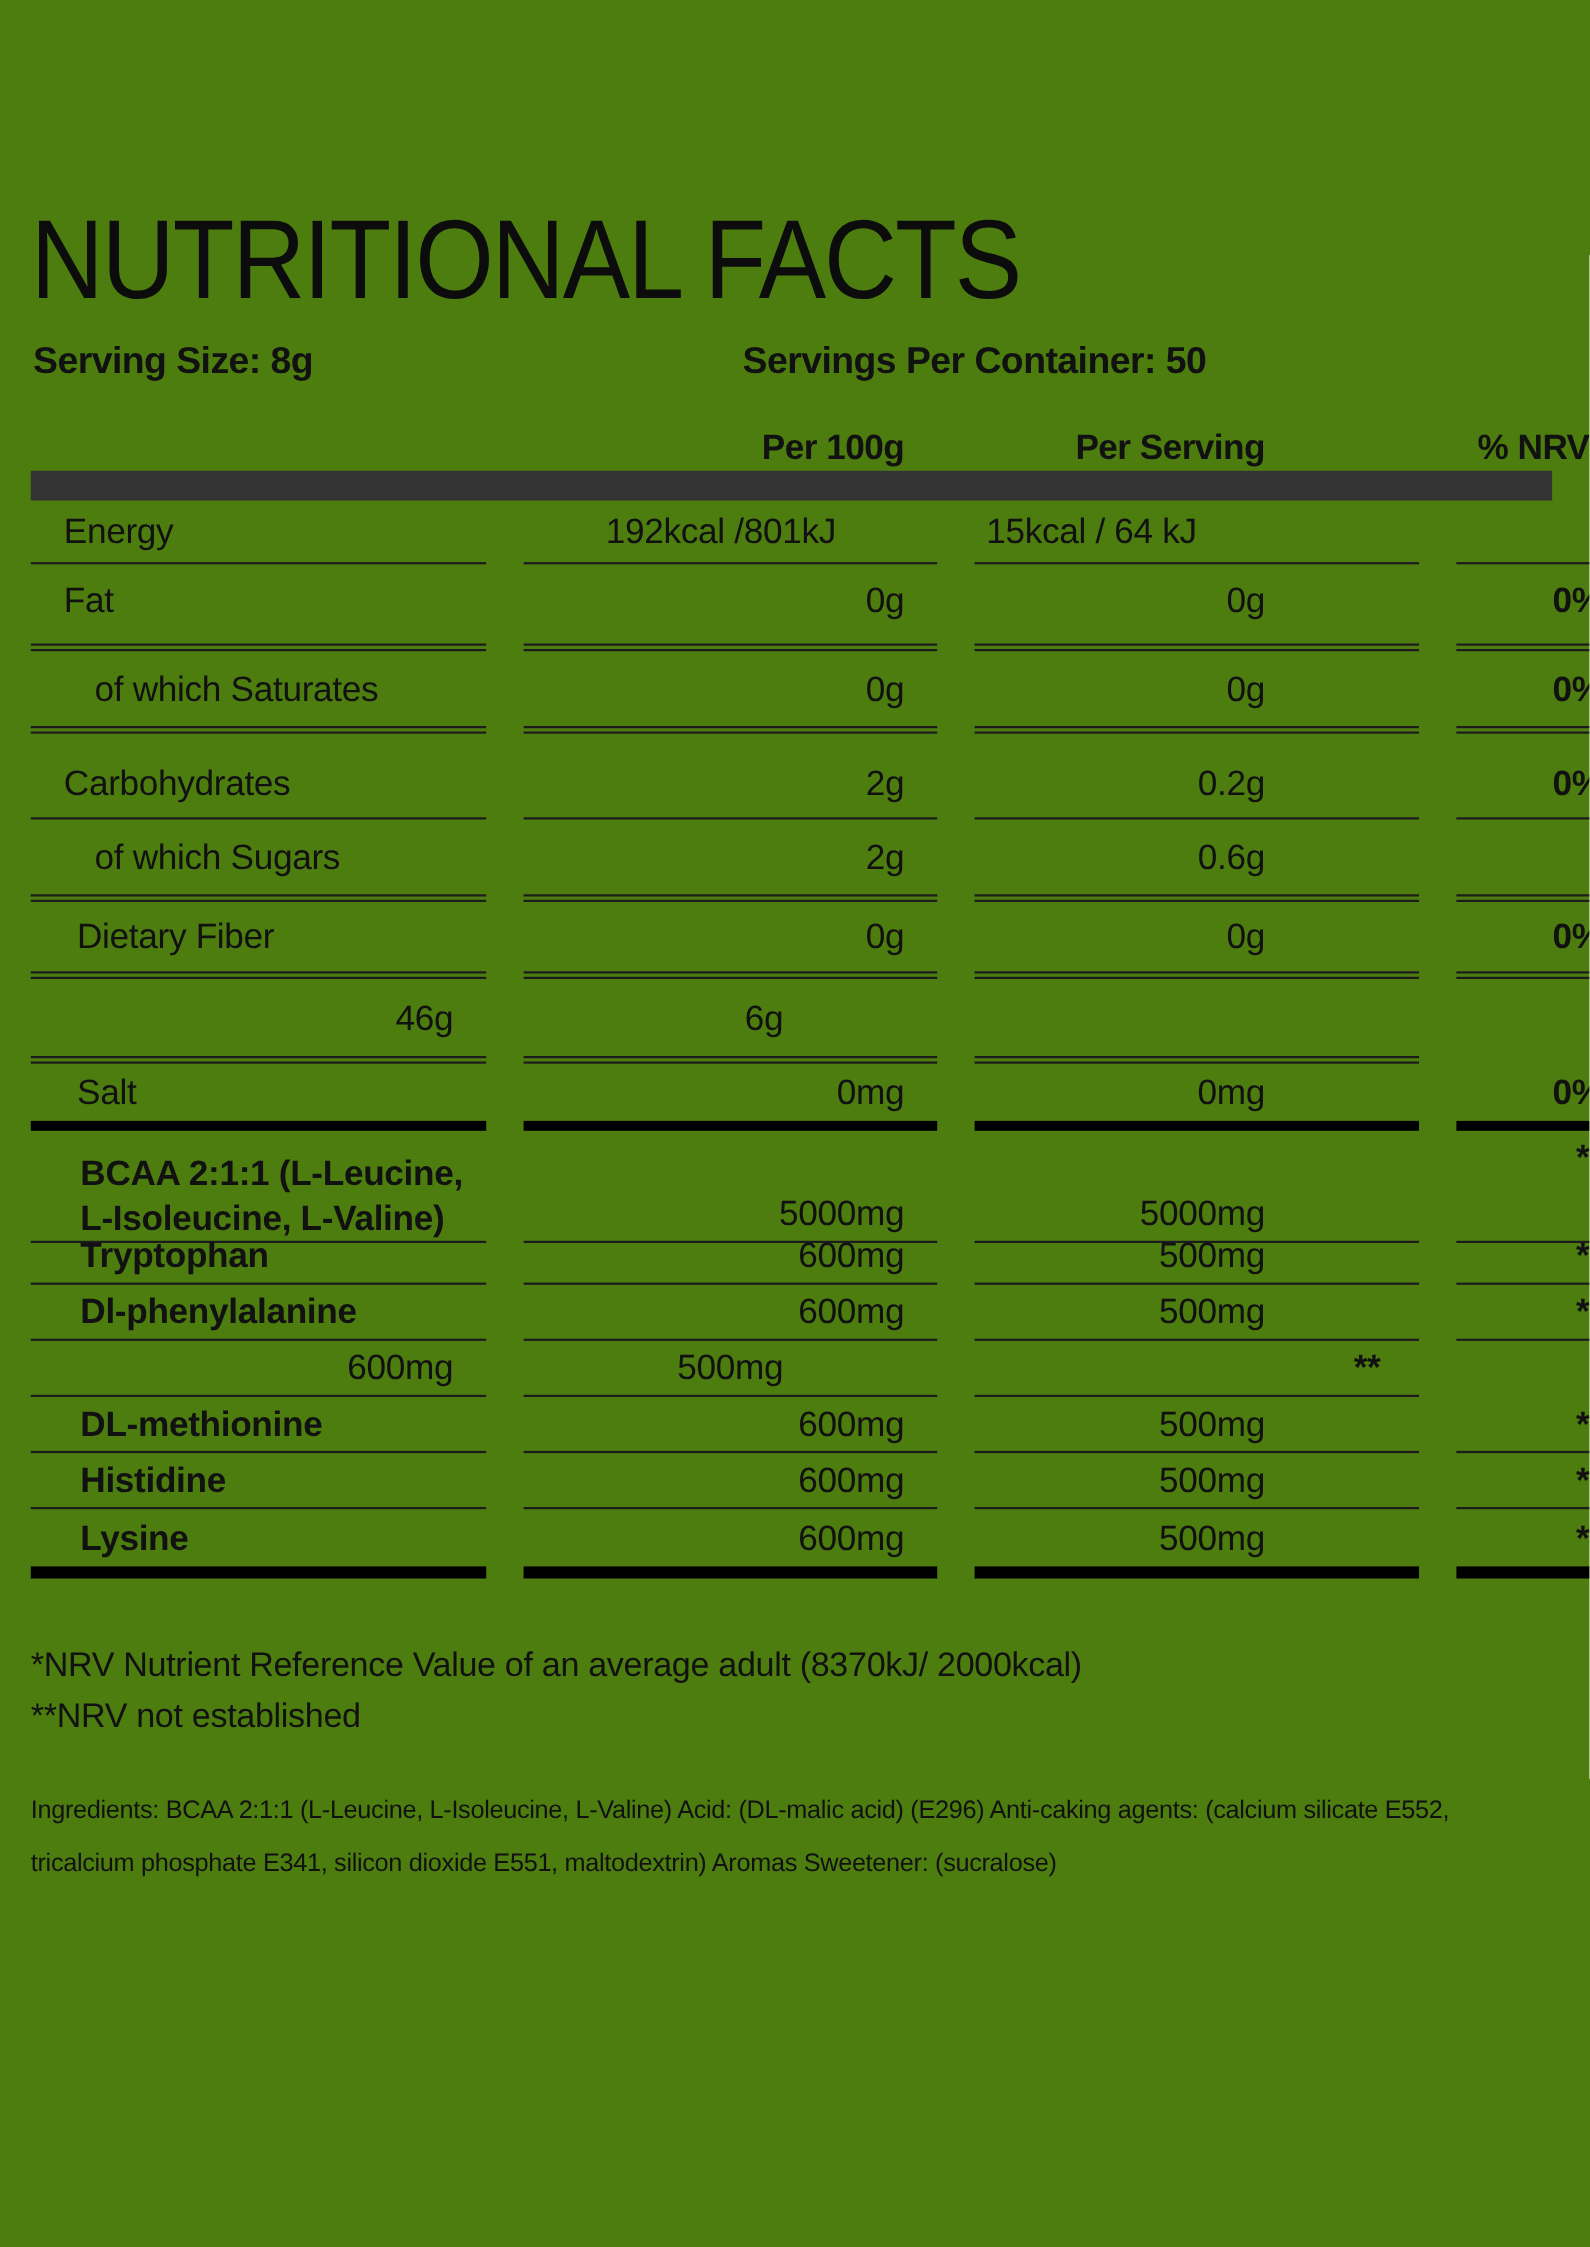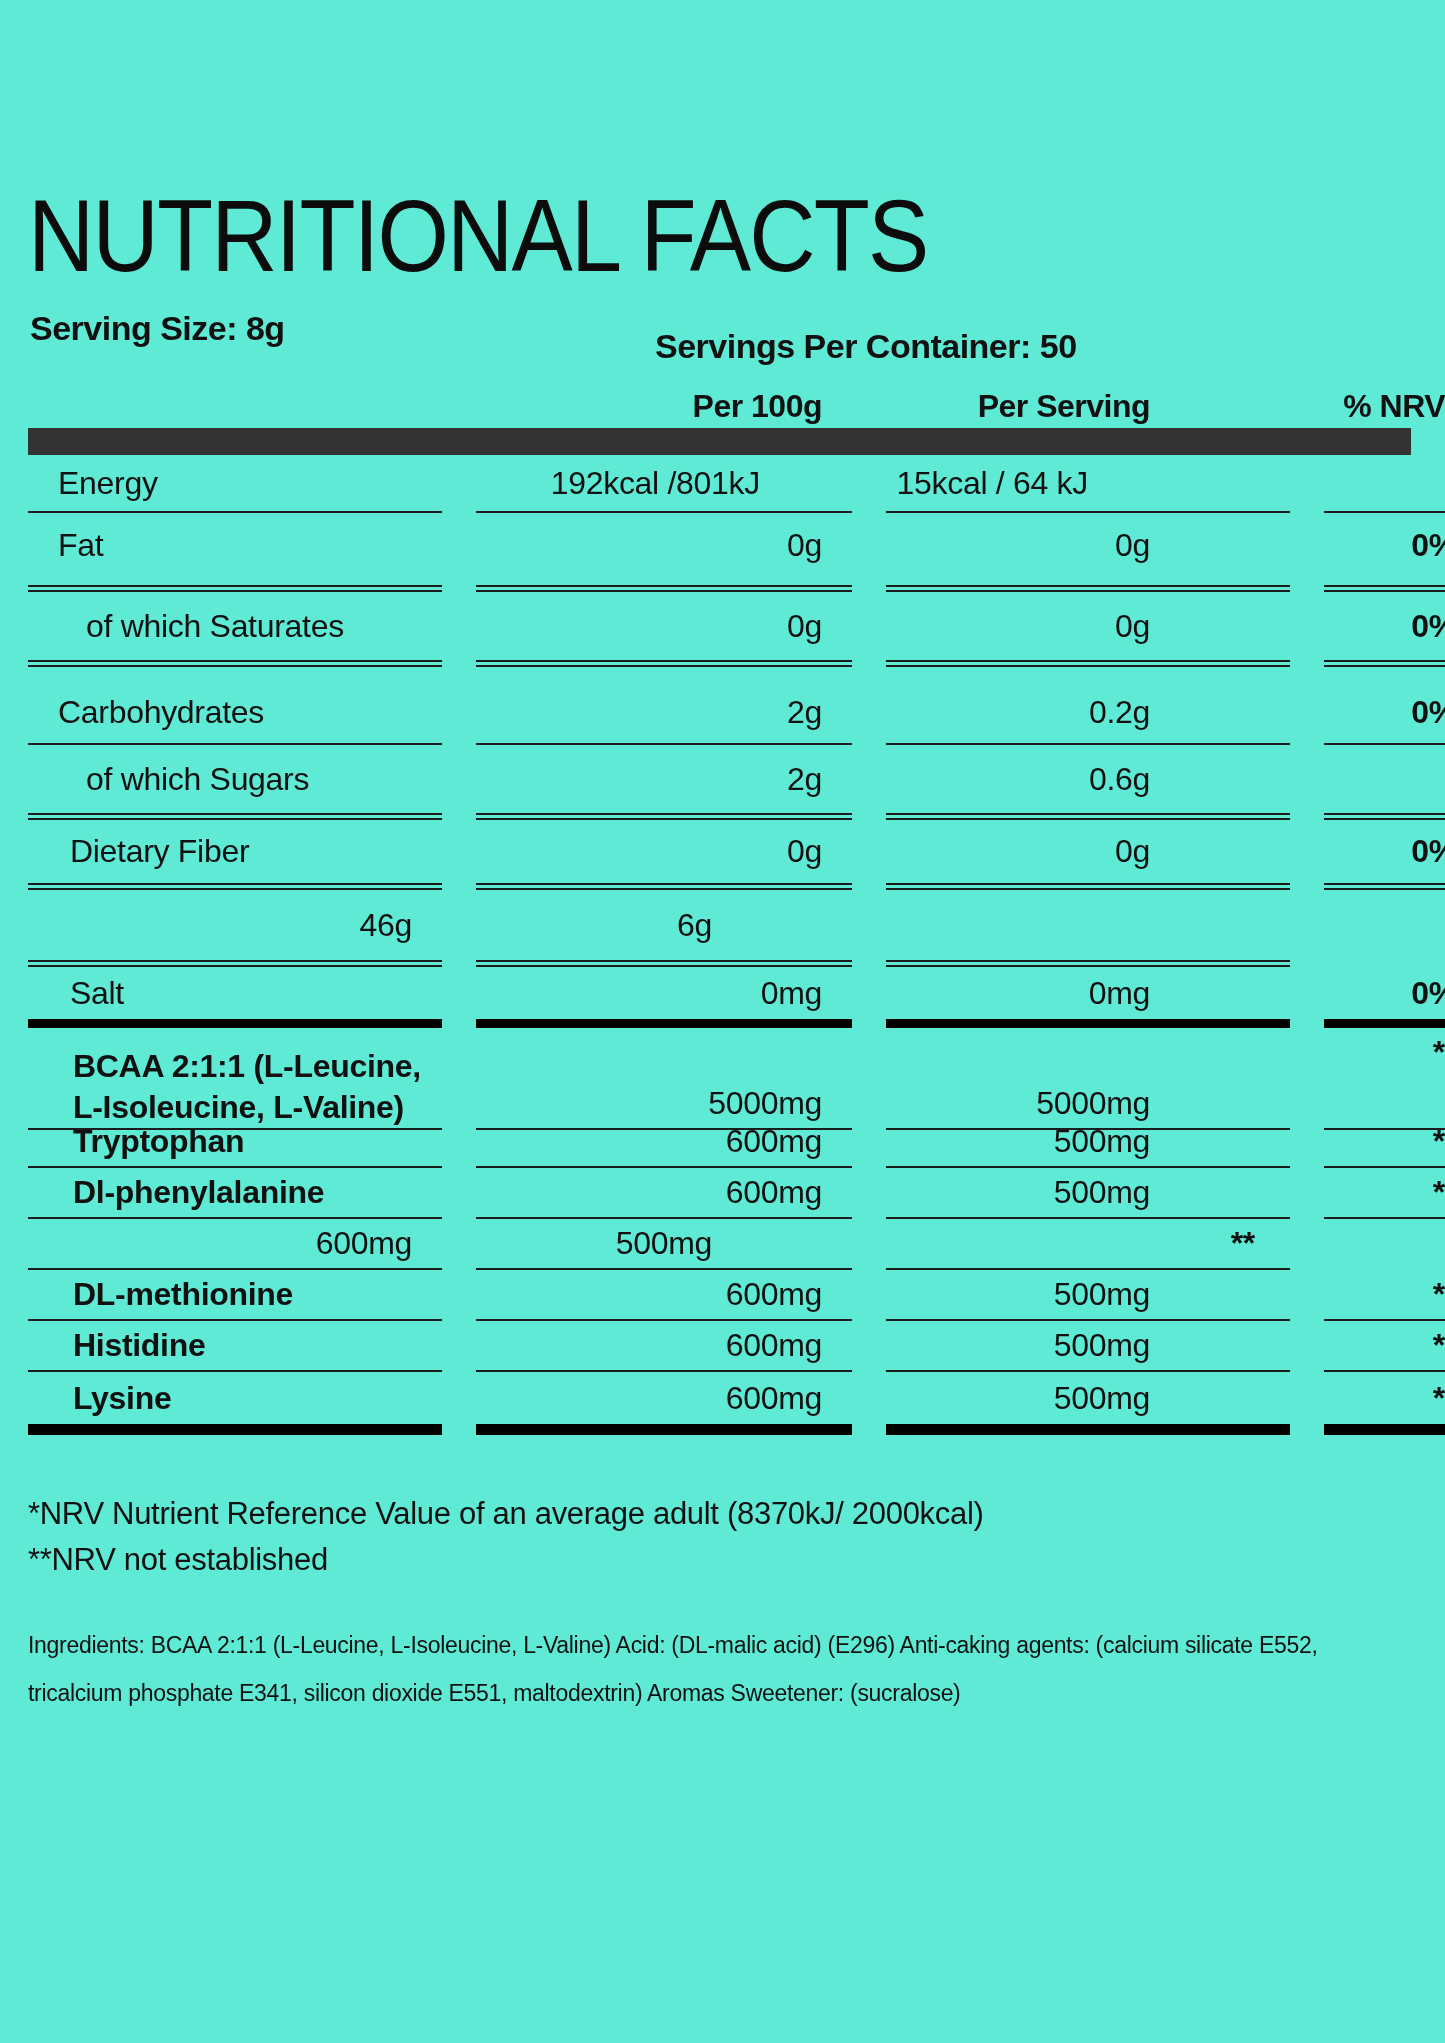--- a/index.html
+++ b/index.html
@@ -1,19 +1,19 @@
 <!DOCTYPE html>
 <html><head>
 <meta charset="utf-8">
 <style>
   html,body { margin:0; padding:0; background:#ffffff; }
   .page {
     position: relative;
     width: 1445px; height: 2043px;
-    background: #5eead4;
+    background: #4d7c0f;
     overflow: hidden;
     font-family: "Liberation Sans", "DejaVu Sans", sans-serif;
     color: #111;
     box-sizing: border-box;
     padding-left: 28px;
   }
   .content { width: 1383px; }
 
   .title {
     margin: 0; padding-top: 185px;
@@ -21,21 +21,21 @@
     letter-spacing: -2px; white-space: nowrap;
     transform: scaleX(0.9); transform-origin: left center;
     color: #0c0c0c;
   }
 
   .serving-line {
     position: relative; height: 42px; margin-top: 22px;
     font-size: 34px; font-weight: 700; letter-spacing: -0.5px;
   }
   .serving-size { position: absolute; left: 2px; top: 0; }
-  .servings-container { position: absolute; left: 627px; top: 0; margin-top: 18px; }
+  .servings-container { position: absolute; left: 647px; top: 0; }
 
   .grid {
     display: grid;
     grid-template-columns: 414px 376px 404px 168px;
     column-gap: 7px;
     gap: 34px;
   }
   .col-headers {
     height: 46px; margin-top: 28px; margin-bottom: 3px;
     align-items: end;

